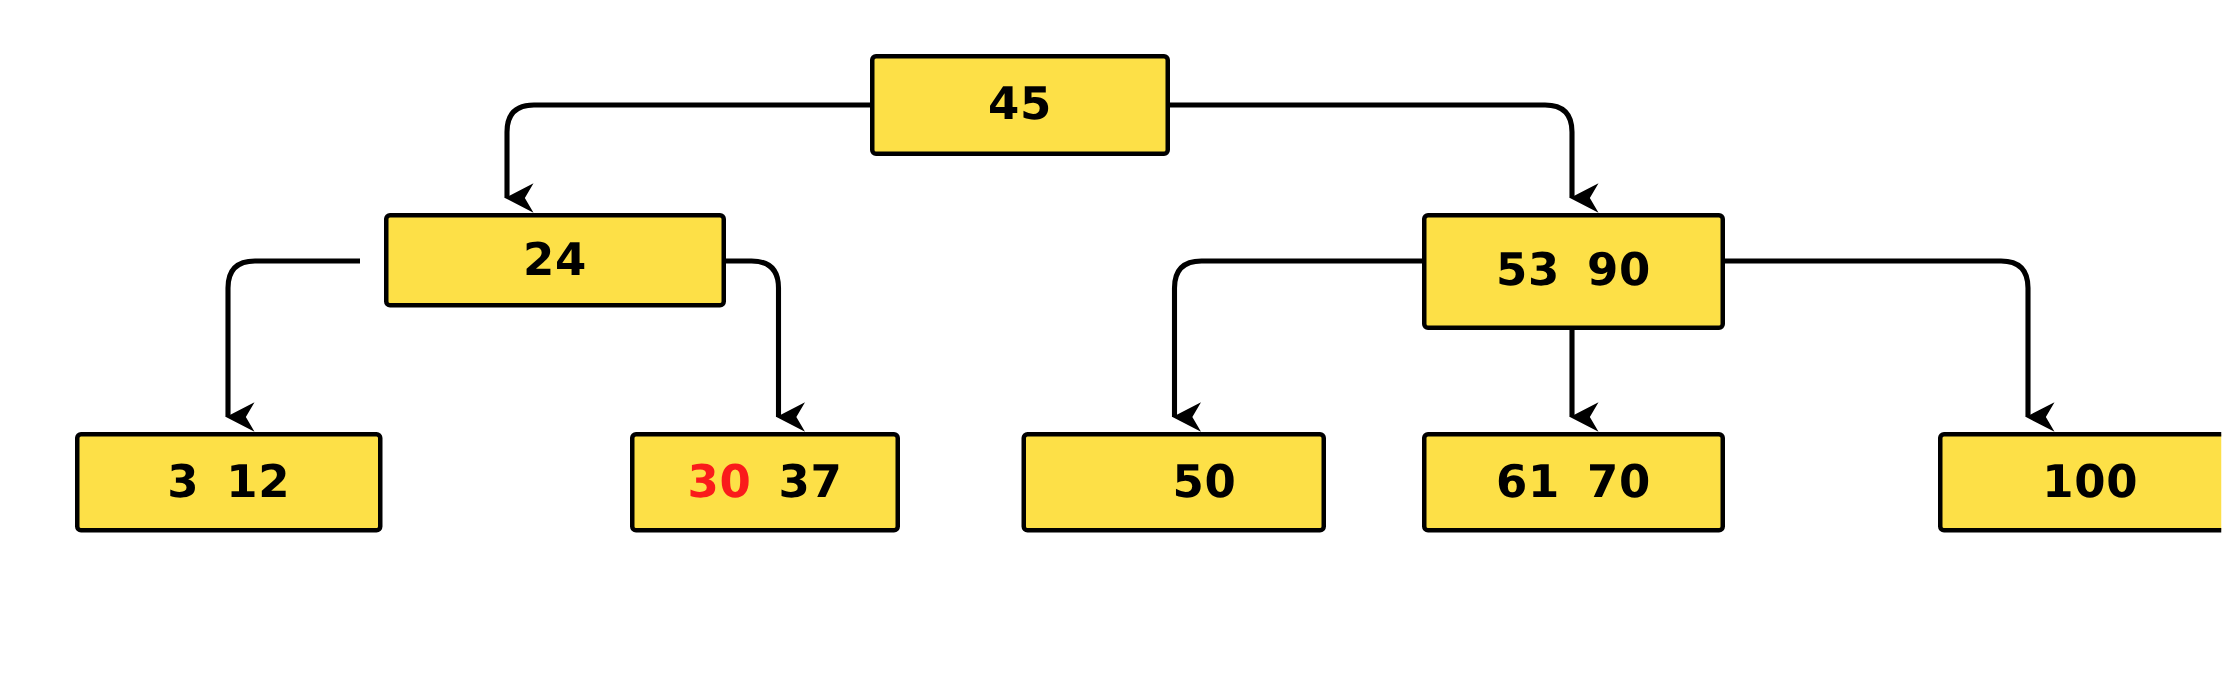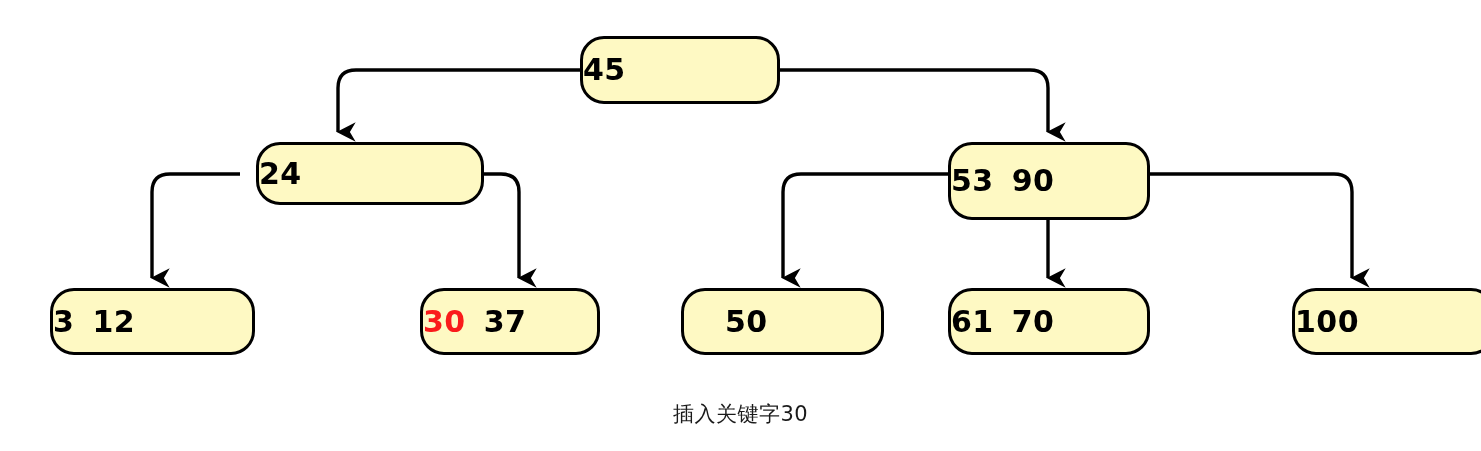--- a/index.html
+++ b/index.html
@@ -20,25 +20,26 @@
     position: absolute;
     left: 0;
     top: 0;
     width: 1481px;
     height: 451px;
     pointer-events: none;
   }
   .node {
     position: absolute;
     box-sizing: border-box;
-    background: #fef9c3;
+    background: #fde047;
     border: 3.5px solid #000000;
-    border-radius: 24px;
+    border-radius: 4px;
     display: flex;
     align-items: center;
+    justify-content: center;
     z-index: 2;
   }
   .keys {
     display: flex;
     align-items: baseline;
     justify-content: center;
     gap: 18px;
     white-space: nowrap;
   }
   .key {
@@ -127,15 +128,14 @@
           <span class="key">70</span>
         </div>
       </div>
       <div class="node" style="left: 1248px; top: 288px; width: 203px; height: 67px; margin-left: 44px;">
         <div class="keys">
           <span class="key">100</span>
         </div>
       </div>
     </div>
 
-  <div class="caption" style="top: 400px;">插入关键字30</div>
 
 </div>
 
 </body></html>

